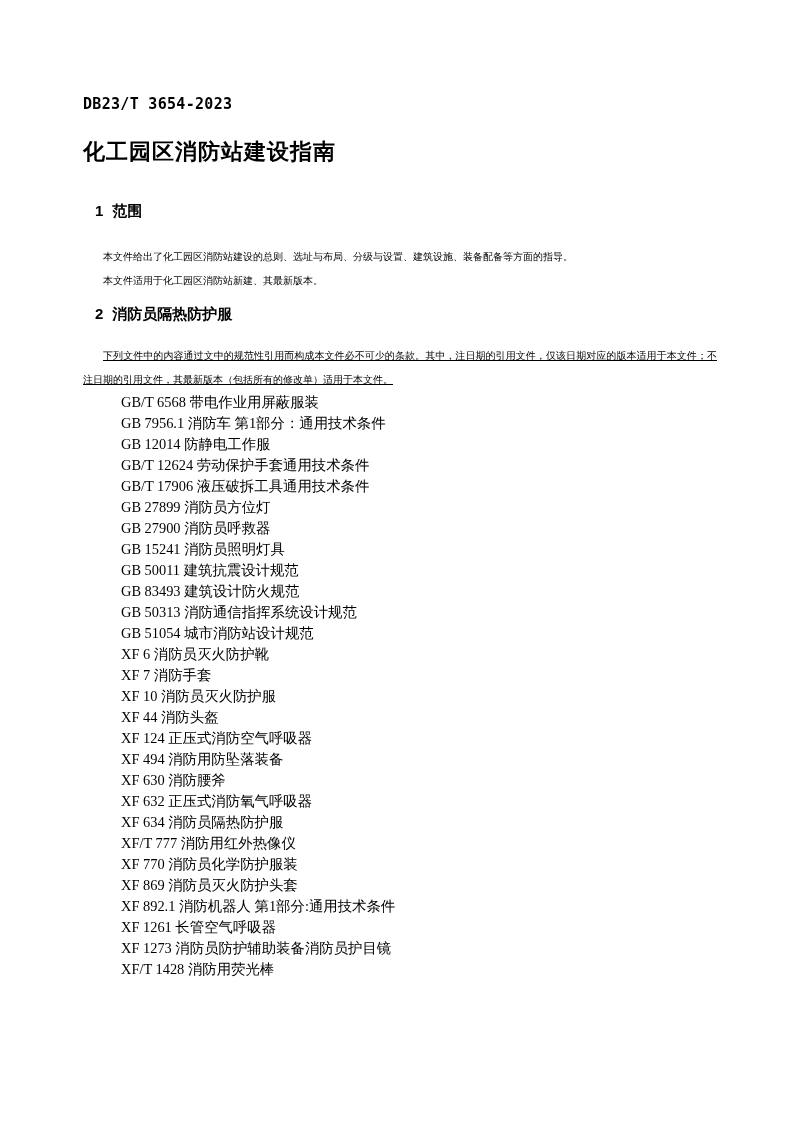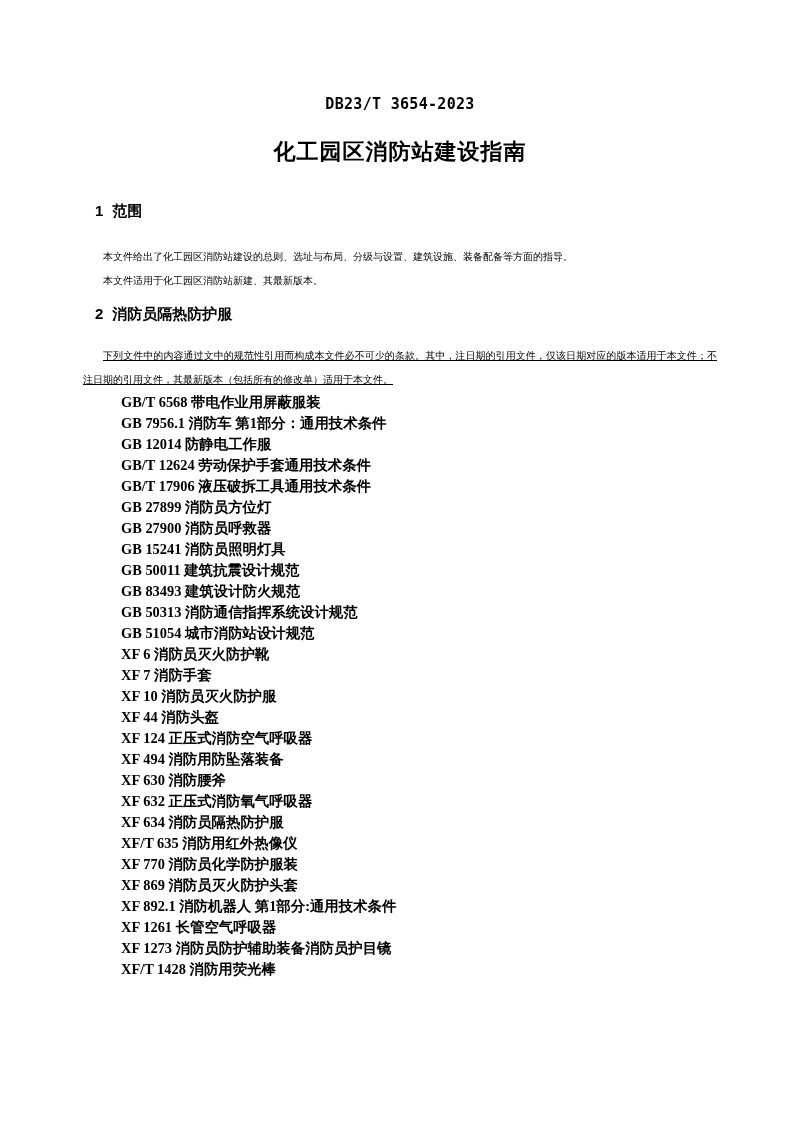--- a/index.html
+++ b/index.html
@@ -13,30 +13,30 @@
     overflow: hidden;
   }
   .page {
     position: relative;
     width: 800px;
     height: 1132px;
     padding: 0 83px;
   }
   .doc-number {
     margin-top: 97px;
-    text-align: center;
+    text-align: left;
     font-family: "DejaVu Sans Mono", "Liberation Mono", monospace;
     font-weight: bold;
     font-size: 15px;
     line-height: 15px;
     letter-spacing: 0.3px;
   }
   .doc-title {
     margin-top: 28px;
-    text-align: center;
+    text-align: left;
     font-family: "Liberation Sans", "DejaVu Sans", sans-serif;
     font-weight: bold;
     font-size: 22px;
     line-height: 23px;
     letter-spacing: 1px;
   }
   .clause-heading {
     font-family: "Liberation Sans", "DejaVu Sans", sans-serif;
     font-weight: bold;
     font-size: 15px;
@@ -51,21 +51,21 @@
   .h1-first { margin-top: 40px; }
   .h2-second { margin-top: 13px; }
   .body-para {
     font-size: 10px;
     line-height: 24px;
     text-indent: 2em;
     text-align: justify;
   }
   .para-group-1 { margin-top: 26px; }
   .para-group-2 { margin-top: 22px; text-decoration: underline; }
-  .ref-list { margin-top: 0; font-weight: bold; }
+  .ref-list { margin-top: 0; }
   .ref-item {
     font-size: 14.4px;
     line-height: 21px;
     padding-left: 38px;
     white-space: nowrap;
   }
 </style>
 </head>
 <body>
 
@@ -107,21 +107,21 @@
     <div class="ref-item">GB 51054 城市消防站设计规范</div>
     <div class="ref-item">XF 6 消防员灭火防护靴</div>
     <div class="ref-item">XF 7 消防手套</div>
     <div class="ref-item">XF 10 消防员灭火防护服</div>
     <div class="ref-item">XF 44 消防头盔</div>
     <div class="ref-item">XF 124 正压式消防空气呼吸器</div>
     <div class="ref-item">XF 494 消防用防坠落装备</div>
     <div class="ref-item">XF 630 消防腰斧</div>
     <div class="ref-item">XF 632 正压式消防氧气呼吸器</div>
     <div class="ref-item">XF 634 消防员隔热防护服</div>
-    <div class="ref-item">XF/T 635 消防用红外热像仪</div>
+    <div class="ref-item">XF/T 777 消防用红外热像仪</div>
     <div class="ref-item">XF 770 消防员化学防护服装</div>
     <div class="ref-item">XF 869 消防员灭火防护头套</div>
     <div class="ref-item">XF 892.1 消防机器人 第1部分:通用技术条件</div>
     <div class="ref-item">XF 1261 长管空气呼吸器</div>
     <div class="ref-item">XF 1273 消防员防护辅助装备消防员护目镜</div>
     <div class="ref-item">XF/T 1428 消防用荧光棒</div>
   </div>
 
 </div>
 

